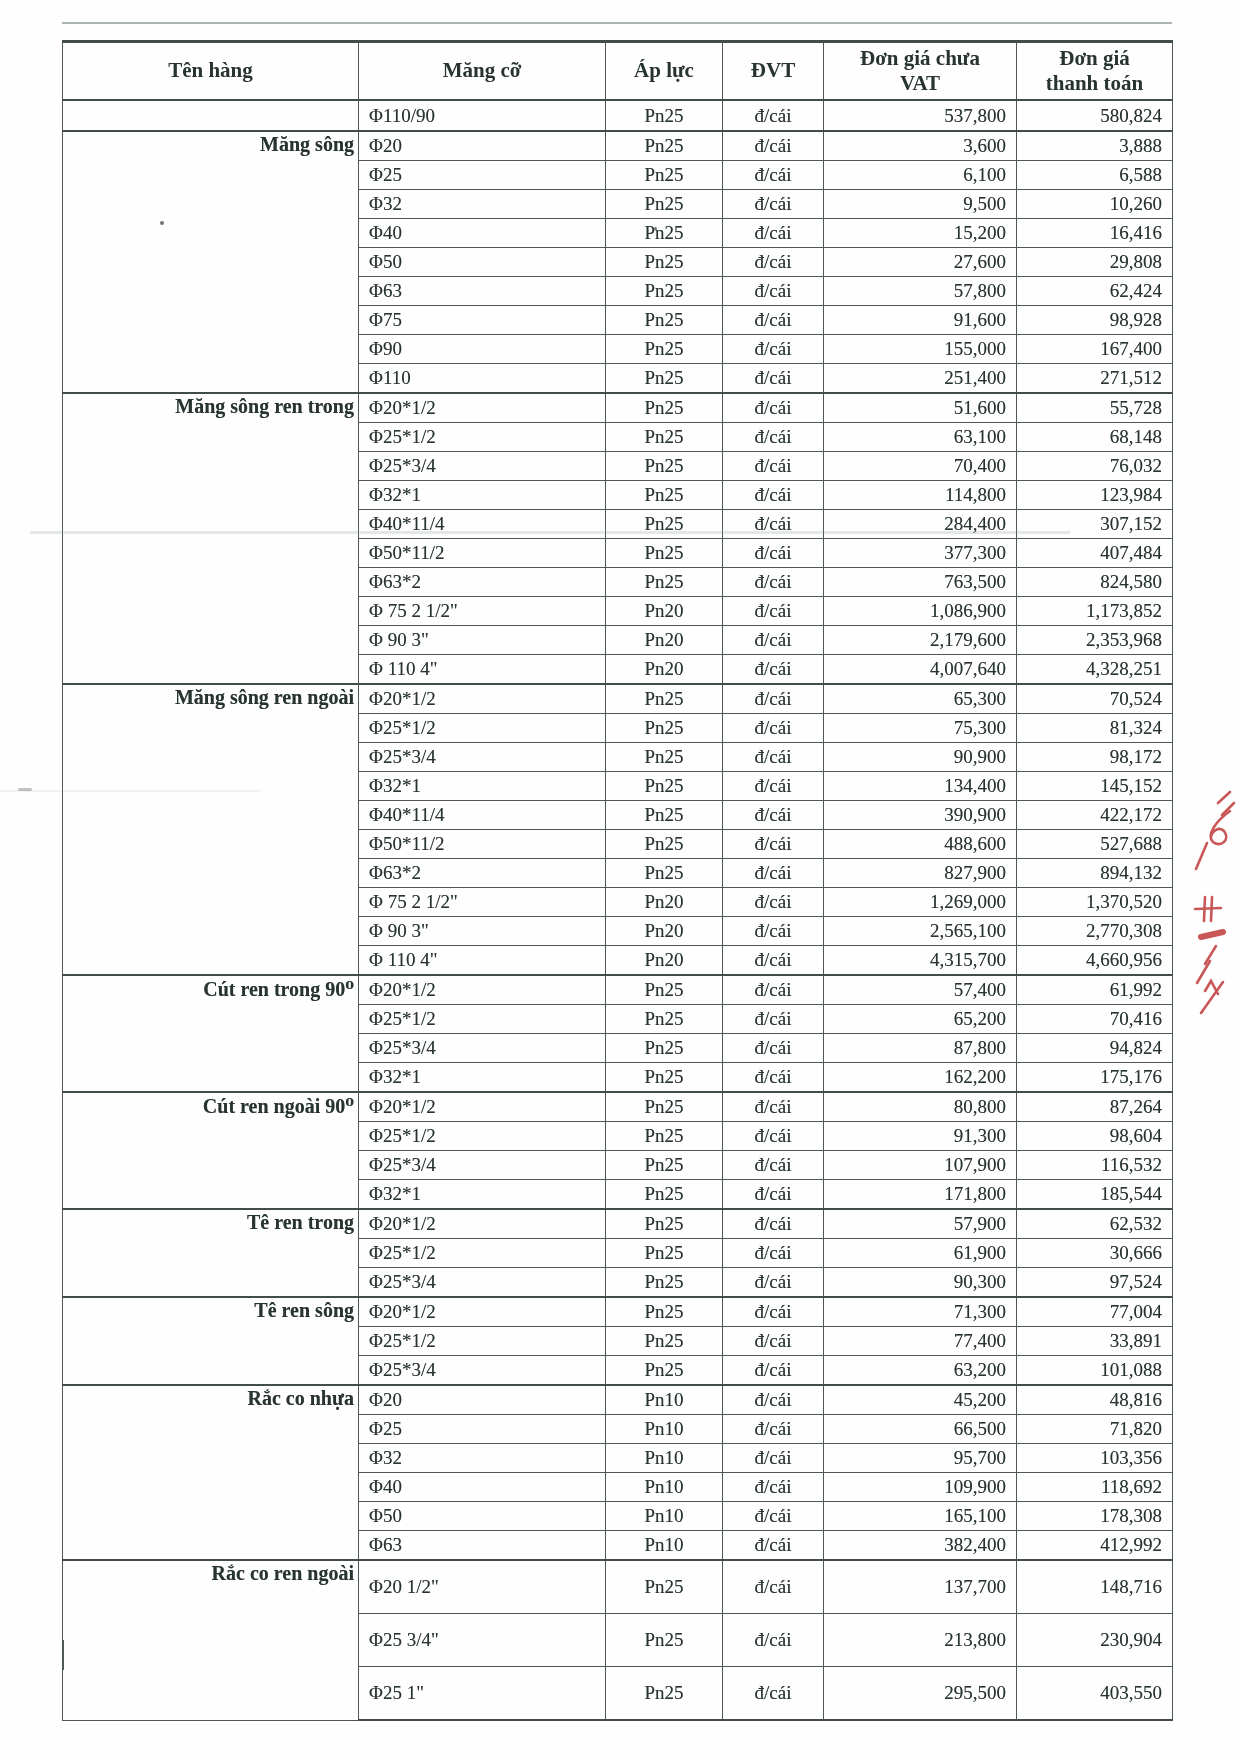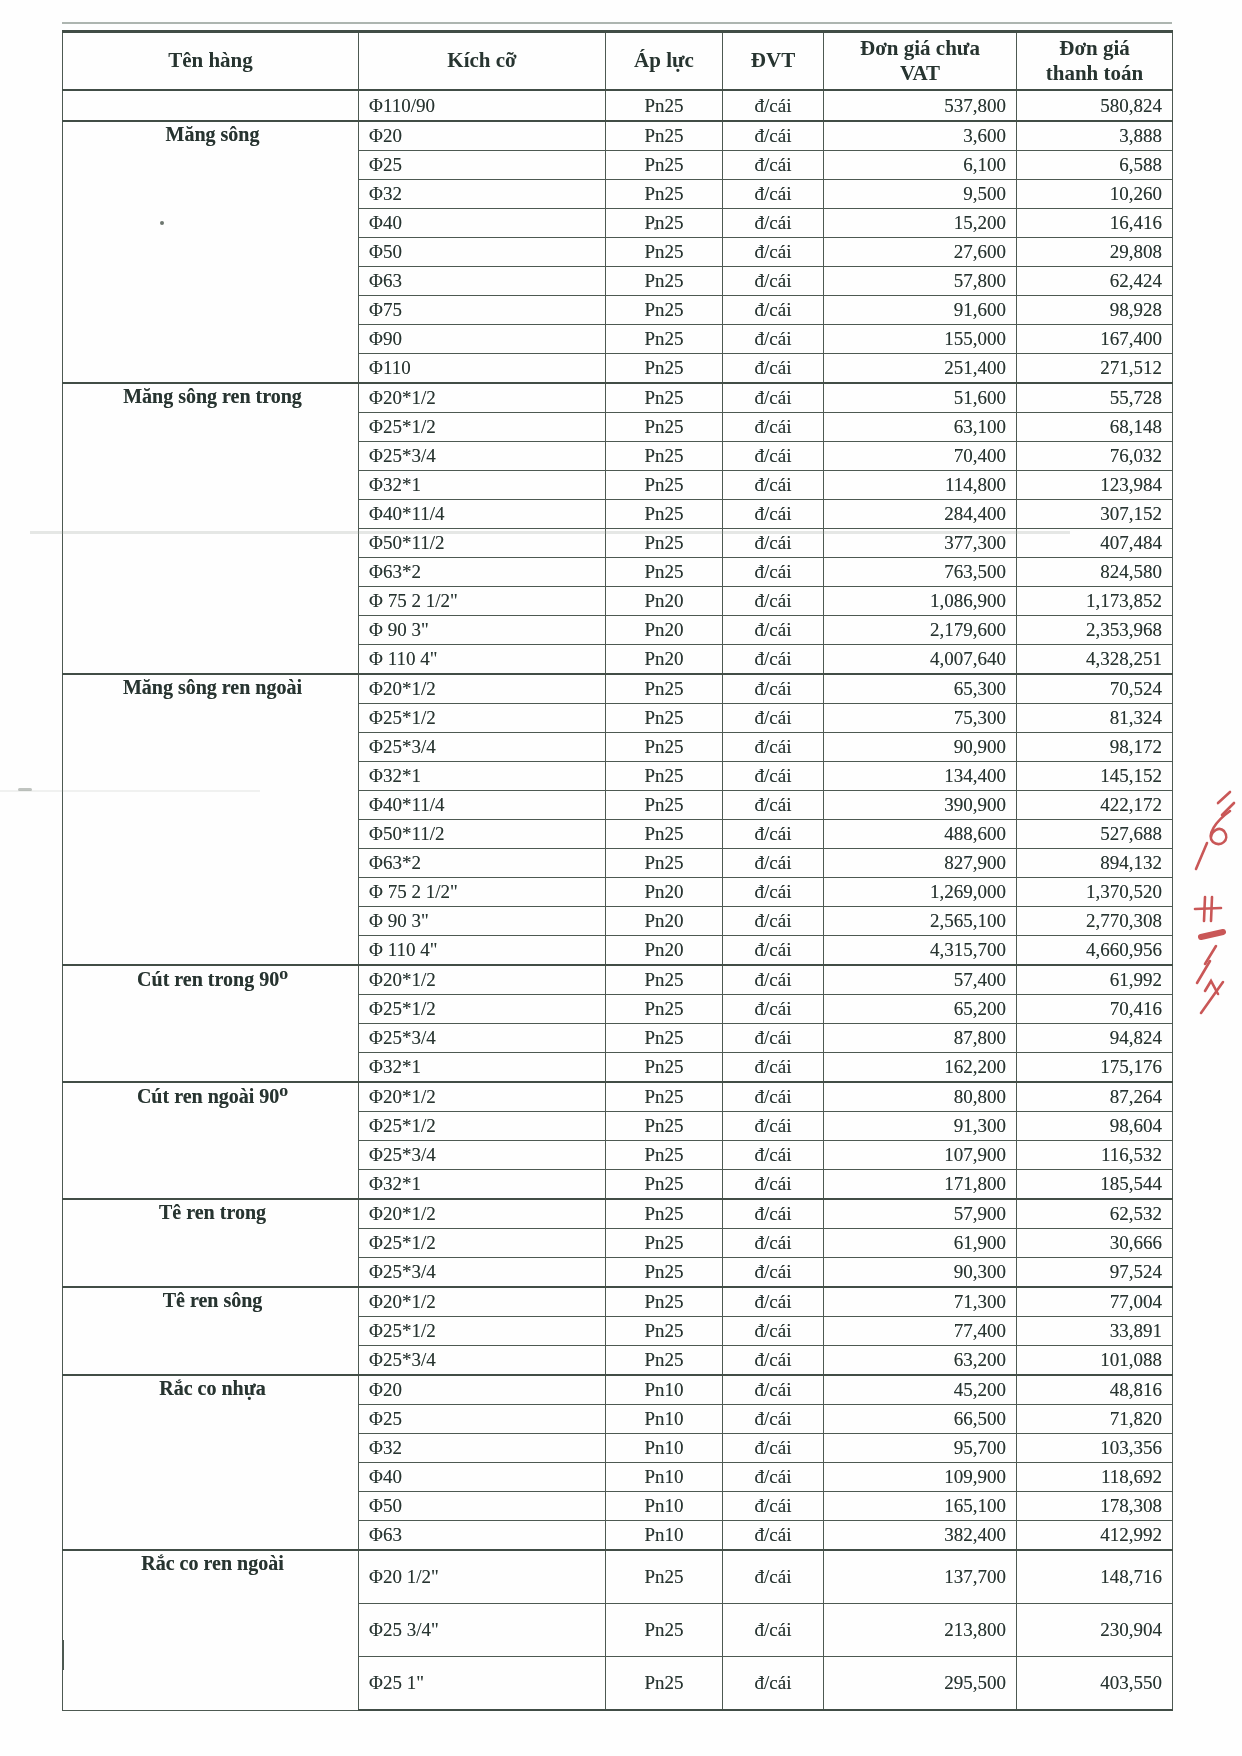--- a/index.html
+++ b/index.html
@@ -3,35 +3,35 @@
 <meta charset="utf-8">
 <style>
   html,body{margin:0;padding:0;}
   body{
     width:1242px;height:1756px;position:relative;overflow:hidden;
     background:#fefefe;color:#273430;
     font-family:"Liberation Serif","DejaVu Serif",serif;
   }
   .top-grey-line{position:absolute;left:62px;top:22px;width:1110px;height:2px;background:#99a29c;opacity:.8;}
   table.price-table{
-    position:absolute;left:62px;top:30px;width:1110px;
+    position:absolute;left:62px;top:40px;width:1110px;
     border-collapse:collapse;table-layout:fixed;
   }
   th,td{border:1.5px solid #4d5952;overflow:hidden;white-space:nowrap;}
   thead th{
     border-top:3px solid #414d46;border-bottom:2px solid #414d46;
     height:56px;font-size:21px;font-weight:bold;text-align:center;
     line-height:1.2;padding:0 2px;vertical-align:middle;
   }
   tbody td{height:28px;font-size:19px;vertical-align:middle;padding:0;
     text-shadow:0 0 .5px rgba(39,52,48,.45);}
   tbody tr.tall td{height:52px;}
   tbody tr.section-start td{border-top:2px solid #414d46;}
   tbody tr:last-child td{border-bottom:2.5px solid #414d46;}
-  td.cell-name{font-weight:bold;text-align:center;vertical-align:top;
+  td.cell-name{font-weight:bold;text-align:right;vertical-align:top;
     padding:1px 4px 0 8px;font-size:20px;}
   td.cell-size{text-align:left;padding-left:10px;}
   td.cell-pressure,td.cell-unit{text-align:center;}
   td.cell-price{text-align:right;padding-right:10px;}
   .left-edge-overshoot{position:absolute;left:62px;top:1640px;width:2px;height:30px;background:#4d5952;}
   .red-marks{position:absolute;left:1188px;top:785px;width:54px;height:240px;}
   .speck{position:absolute;background:#6d766f;border-radius:50%;}
   .speck-a{left:160px;top:221px;width:4px;height:4px;}
   .speck-b{left:654px;top:227px;width:3px;height:3px;}
   .smudge{position:absolute;background:#8c948d;}
@@ -49,21 +49,21 @@
     <col style="width:296px">
       <col style="width:247px">
       <col style="width:117px">
     <col style="width:101px">
       <col style="width:193px">
       <col style="width:156px">
   </colgroup>
   <thead>
     <tr>
       <th>Tên hàng</th>
-      <th>Kích cỡ</th>
+      <th>Măng cỡ</th>
       <th>Áp lực</th>
       <th>ĐVT</th>
       <th>
         <div>Đơn giá chưa</div>
         <div>VAT</div>
       </th>
       <th>
         <div>Đơn giá</div>
         <div>thanh toán</div>
       </th>

